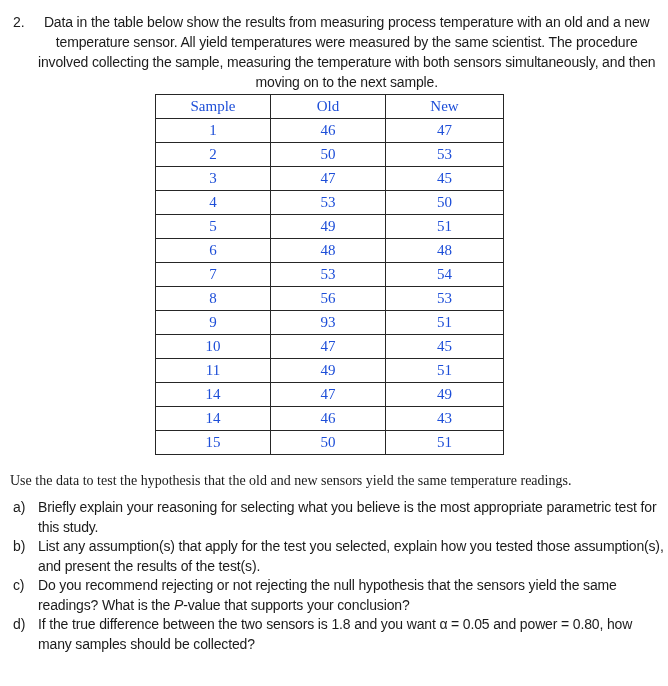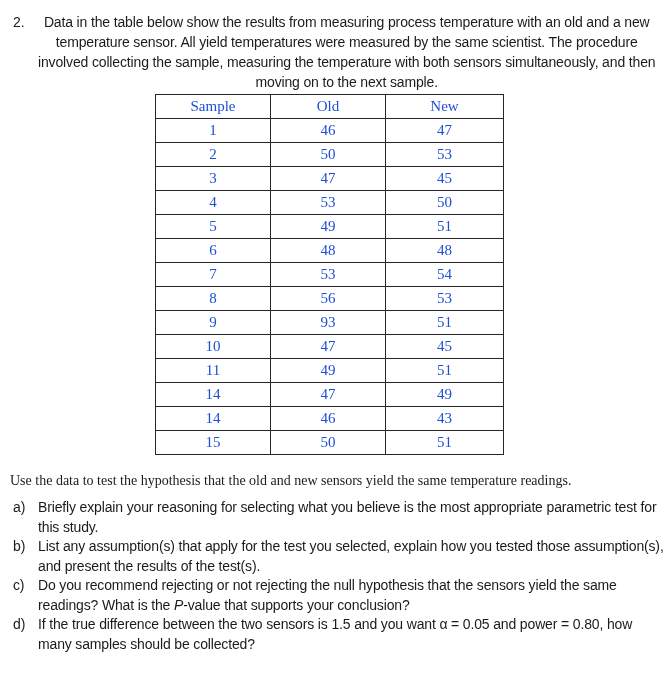--- a/index.html
+++ b/index.html
@@ -223,19 +223,19 @@
       <span class="sub-label">c)</span>
       <div class="sub-text">
         <div class="tline">Do you recommend rejecting or not rejecting the null hypothesis that the sensors yield the same</div>
         <div class="tline"><span>readings? What is the </span><em>P</em><span>-value that supports your conclusion?</span></div>
       </div>
     </div>
 
     <div class="sub">
       <span class="sub-label">d)</span>
       <div class="sub-text">
-        <div class="tline">If the true difference between the two sensors is 1.5 and you want α = 0.05 and power = 0.80, how</div>
+        <div class="tline">If the true difference between the two sensors is 1.8 and you want α = 0.05 and power = 0.80, how</div>
         <div class="tline">many samples should be collected?</div>
       </div>
     </div>
 
   </div>
 </div>
 
 </body></html>

